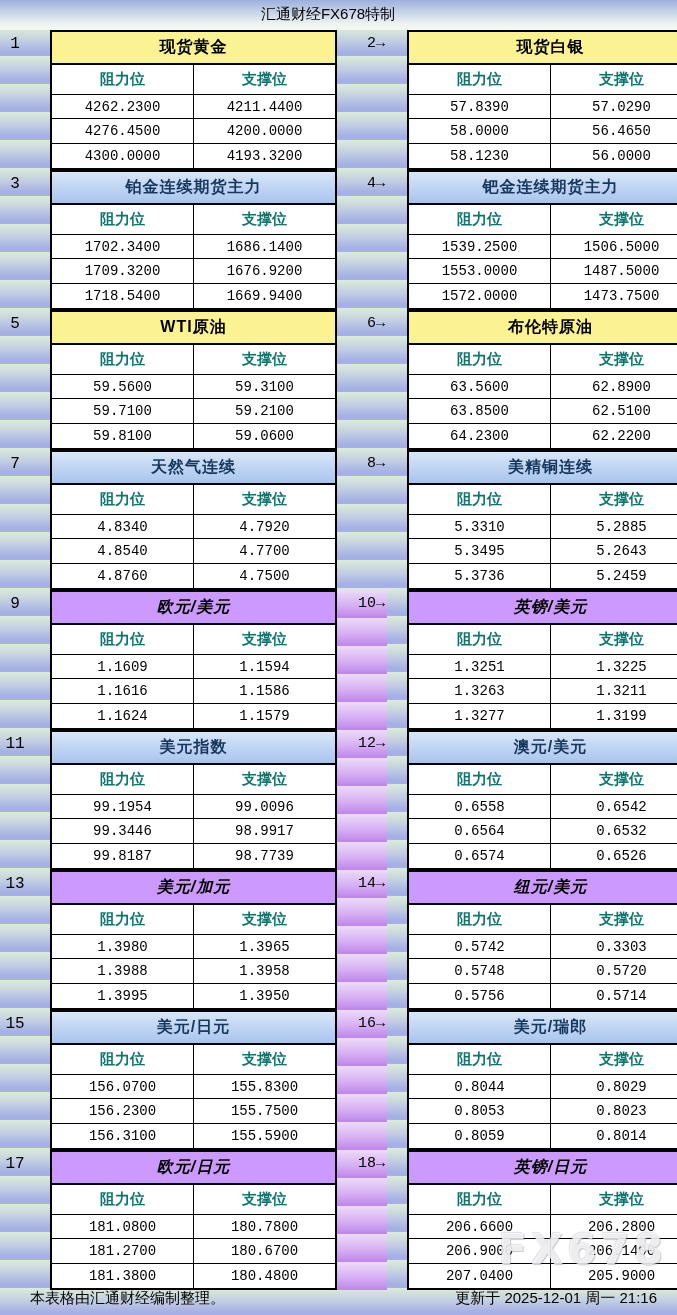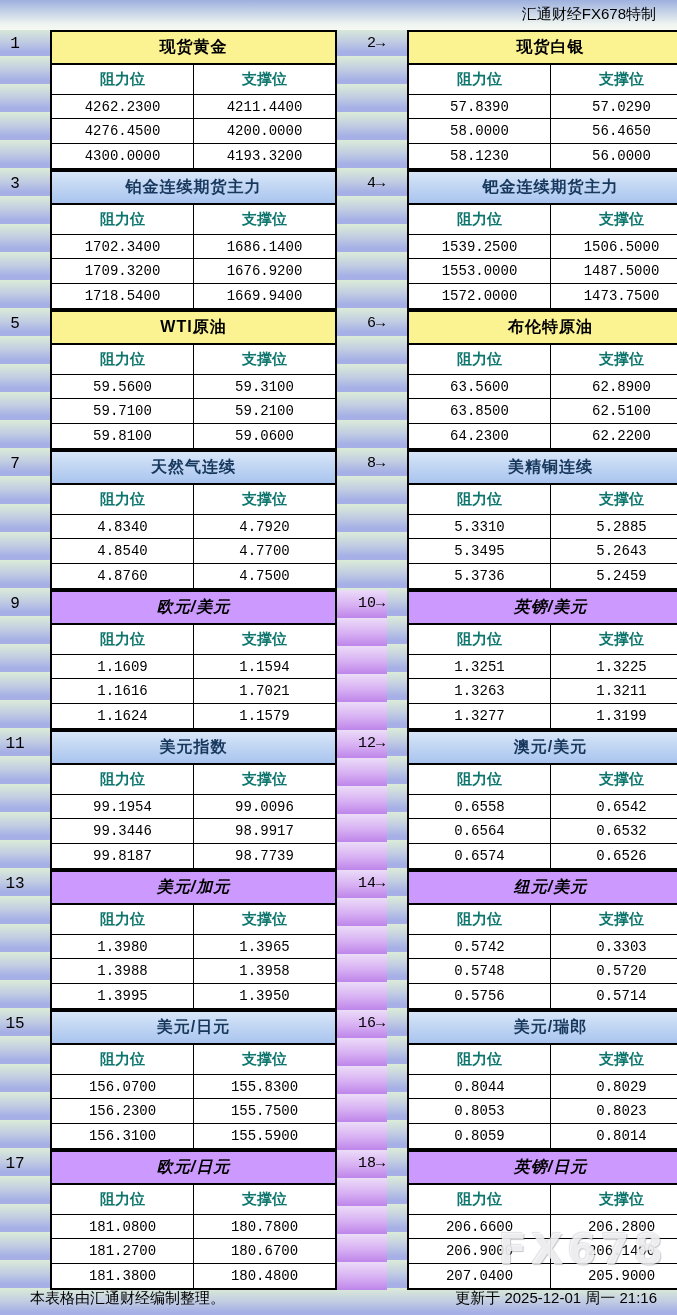--- a/index.html
+++ b/index.html
@@ -7,21 +7,21 @@
     position:relative;
     width:677px; height:1315px;
     overflow:hidden;
     font-family:"Liberation Sans", sans-serif;
     background:repeating-linear-gradient(180deg,
       #dcecd8 0px, #c2cde2 13px, #a6b0e6 24px, #a6b0e6 28px);
   }
   .topbar {
     height:30px;
     background:linear-gradient(180deg, #9db0de 0%, #eef4f0 80%, #f6f9f4 100%);
-    text-align:right;
+    text-align:center;
     font-size:15px; line-height:27px;
     color:#000;
     padding-right:21px;
     box-sizing:border-box;
   }
   .grid { position:absolute; left:0; top:30px; width:677px; }
   .pair-row { display:flex; height:140px; }
   .margin-l {
     width:30px; flex:0 0 30px;
     text-align:center;
@@ -302,21 +302,21 @@
     <tr>
       <th class="colhead ch-r">阻力位</th>
       <th class="colhead ch-s">支撑位</th>
     </tr>
     <tr>
       <td class="val val-r">1.1609</td>
       <td class="val val-s">1.1594</td>
     </tr>
     <tr>
       <td class="val val-r">1.1616</td>
-      <td class="val val-s">1.7021</td>
+      <td class="val val-s">1.1586</td>
     </tr>
     <tr>
       <td class="val val-r">1.1624</td>
       <td class="val val-s">1.1579</td>
     </tr>
   </tbody>
         </table>
 <div class="gutter purple">10→</div>
   <table class="block theme-purple">
     <tbody>

